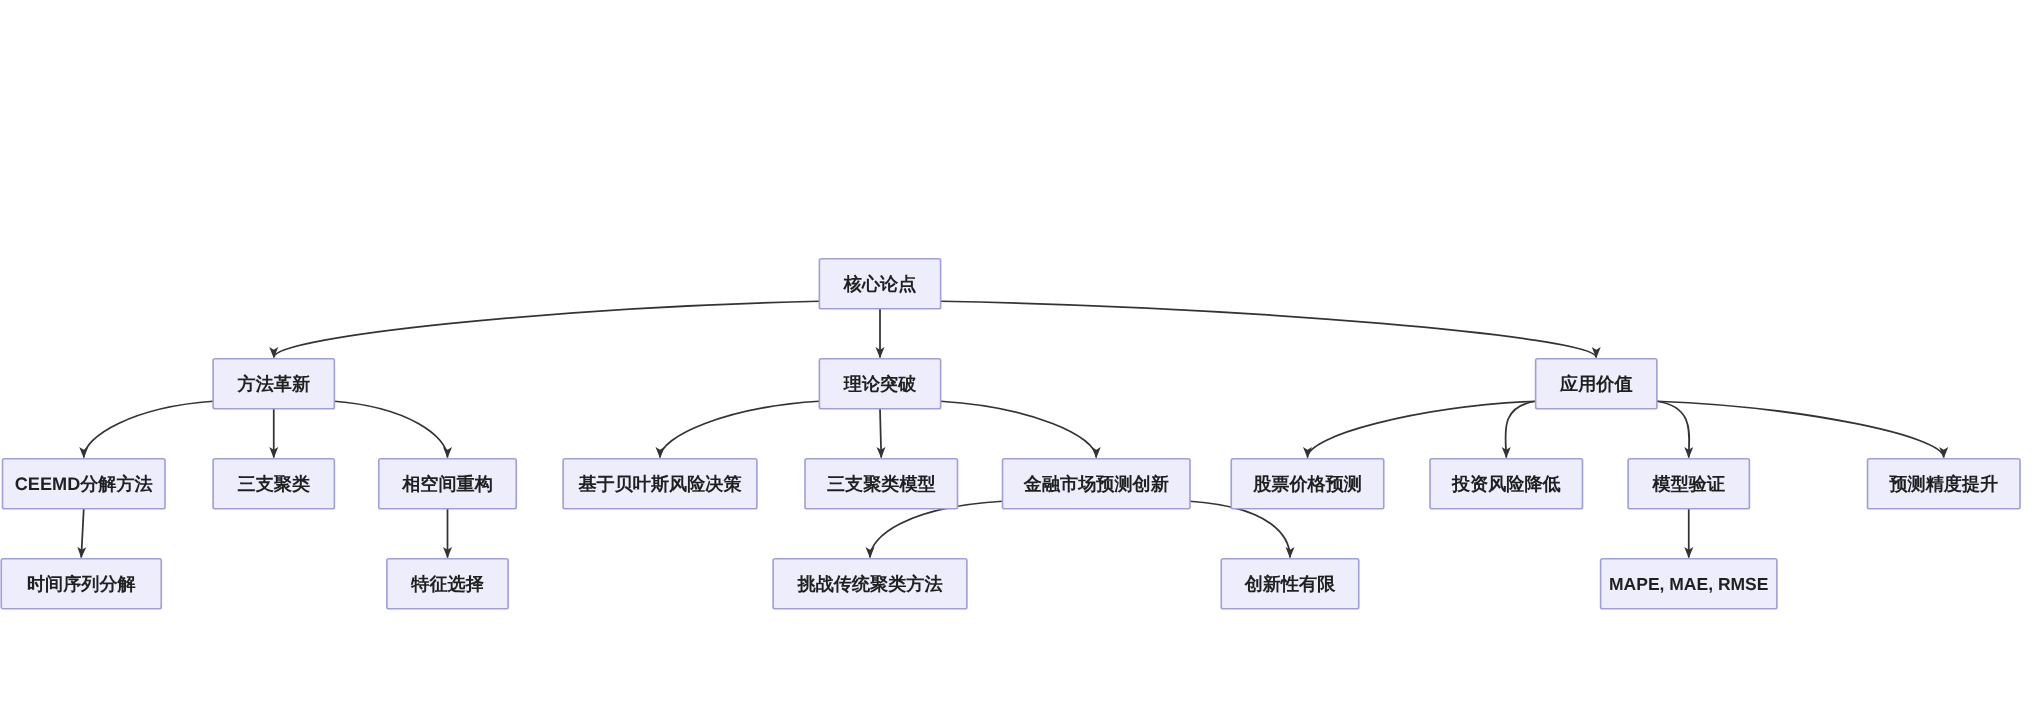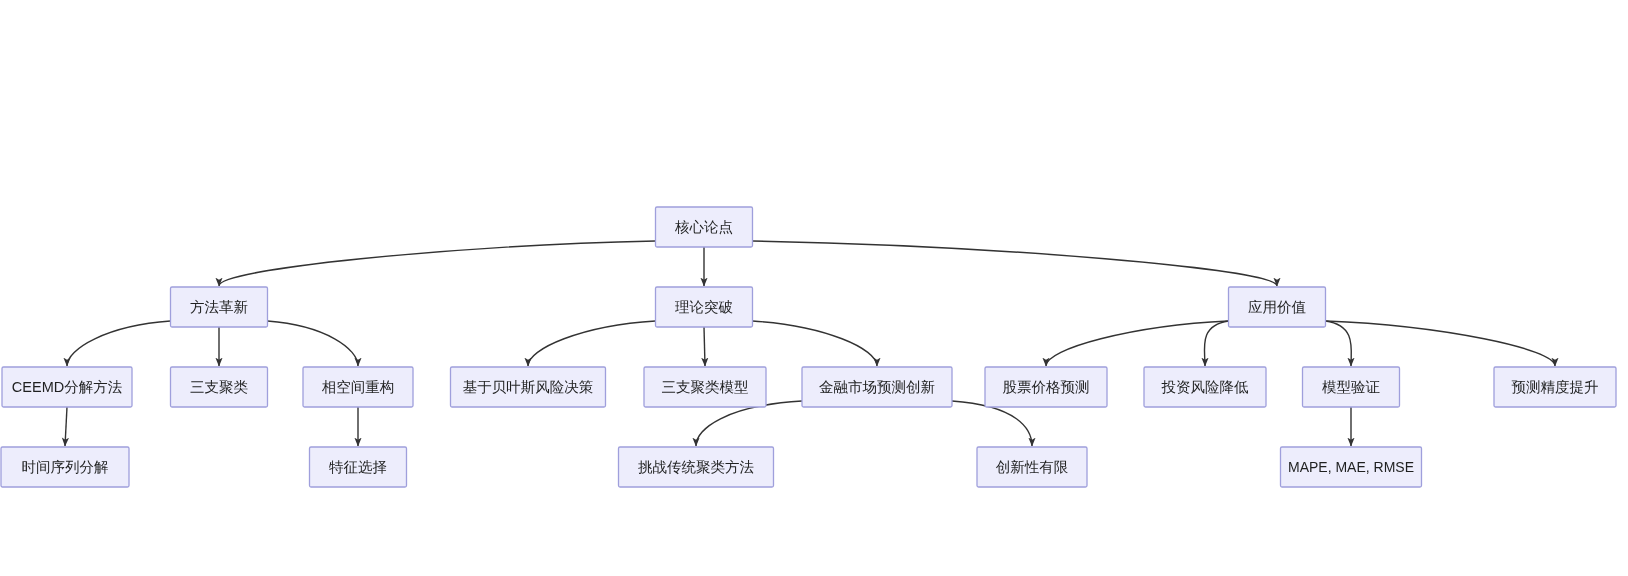--- a/index.html
+++ b/index.html
@@ -11,20 +11,21 @@
     width: 1628px;
     height: 576px;
     overflow: hidden;
     font-family: "Liberation Sans", "DejaVu Sans", sans-serif;
   }
   #diagram-root {
     position: relative;
     width: 1512px;
     height: 576px;
     background: #ffffff;
+    font-weight: bold;
   }
   svg.flowchart {
     display: block;
     width: 1628px;
     height: 576px;
   }
   .edge-path {
     fill: none;
     stroke: #333333;
     stroke-width: 1.4px;

